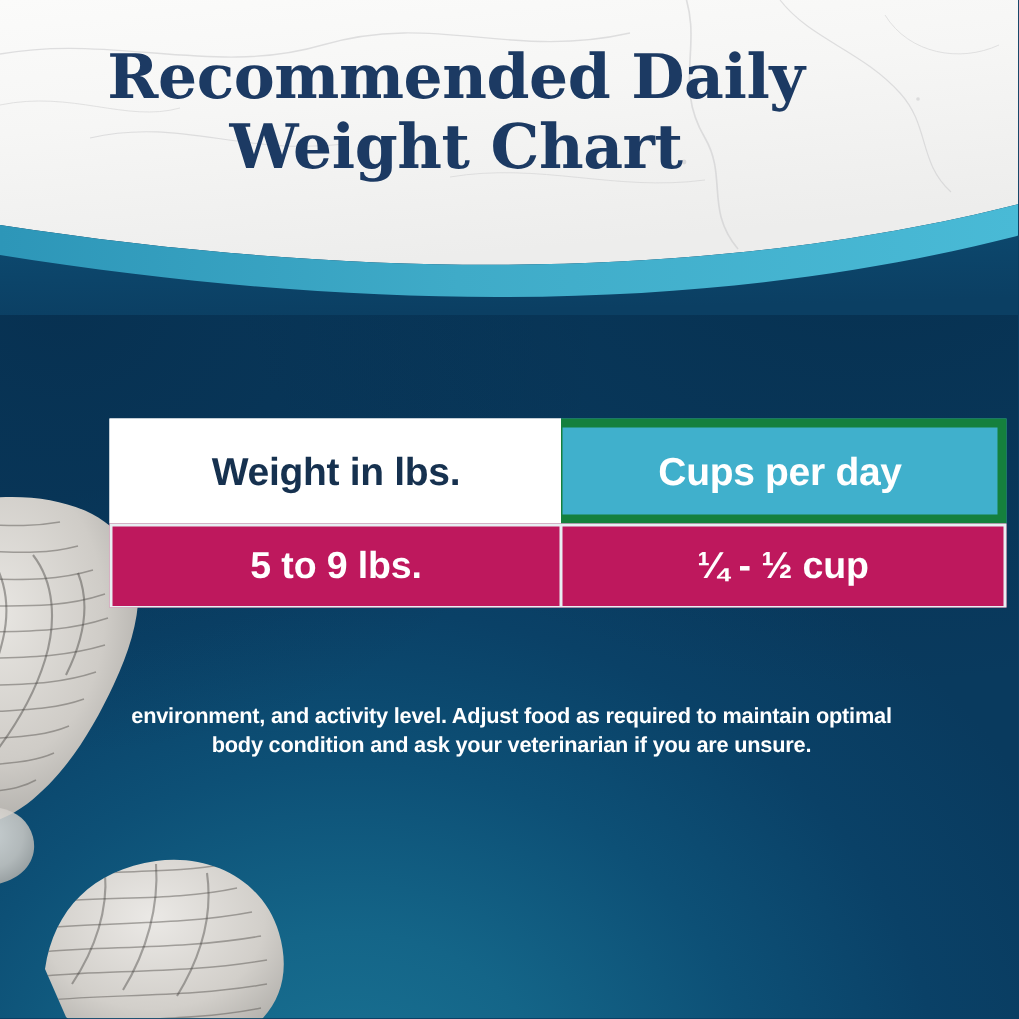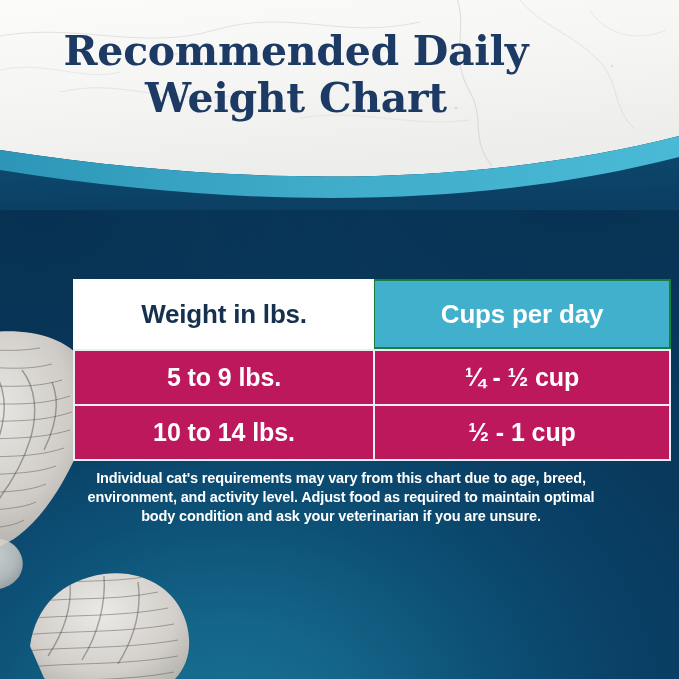--- a/index.html
+++ b/index.html
@@ -40,20 +40,21 @@
   }
   .header svg { position: absolute; left: 0; top: 0; }
 
   .title-wrap {
     position: absolute;
     left: 0; top: 28px;
     width: 592px;
     text-align: center;
     z-index: 4;
     pointer-events: none;
+    padding-left: 8px;
   }
   .title-line {
     font-family: "DejaVu Serif", serif;
     font-weight: 700;
     font-size: 41px;
     line-height: 47px;
     letter-spacing: -0.3px;
     color: #1c3a63;
     white-space: nowrap;
   }
@@ -97,21 +98,21 @@
     font-weight: 700;
     letter-spacing: -0.2px;
     border: 2px solid #ffffff;
   }
   .hdr-cups {
     background: #40b0cc;
     color: #ffffff;
     font-size: 26px;
     font-weight: 700;
     letter-spacing: -0.2px;
-    border: 2px solid #15803d;
+    border: 6px solid #15803d;
   }
   .body-row .cell {
     height: 56px;
     background: #be185d;
     color: #ffffff;
     font-size: 25px;
     font-weight: 600;
     letter-spacing: -0.1px;
     border: 2px solid #e8eff3;
   }
@@ -277,27 +278,22 @@
 
   <div class="table">
     <div class="trow hdr-row">
       <div class="cell cell-weight hdr-weight">Weight in lbs.</div>
       <div class="cell cell-cups hdr-cups">Cups per day</div>
     </div>
     <div class="trow body-row r1">
       <div class="cell cell-weight">5 to 9 lbs.</div>
       <div class="cell cell-cups">¼ - ½ cup</div>
     </div>
-    <div class="trow body-row r2">
-      <div class="cell cell-weight">10 to 14 lbs.</div>
-      <div class="cell cell-cups">½ - 1 cup</div>
-    </div>
   </div>
 
   <div class="notes">
     <p class="note-body">
-      <span class="nl">Individual cat's requirements may vary from this chart due to age, breed,</span>
       <span class="nl">environment, and activity level. Adjust food as required to maintain optimal</span>
       <span class="nl">body condition and ask your veterinarian if you are unsure.</span>
     </p>
   </div>
 
 </div>
 
 </body></html>

